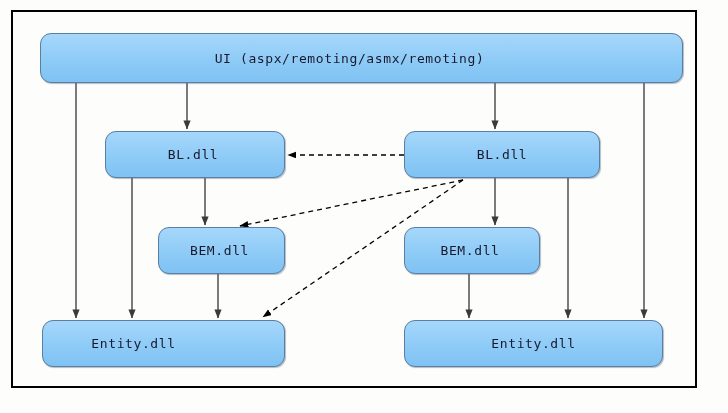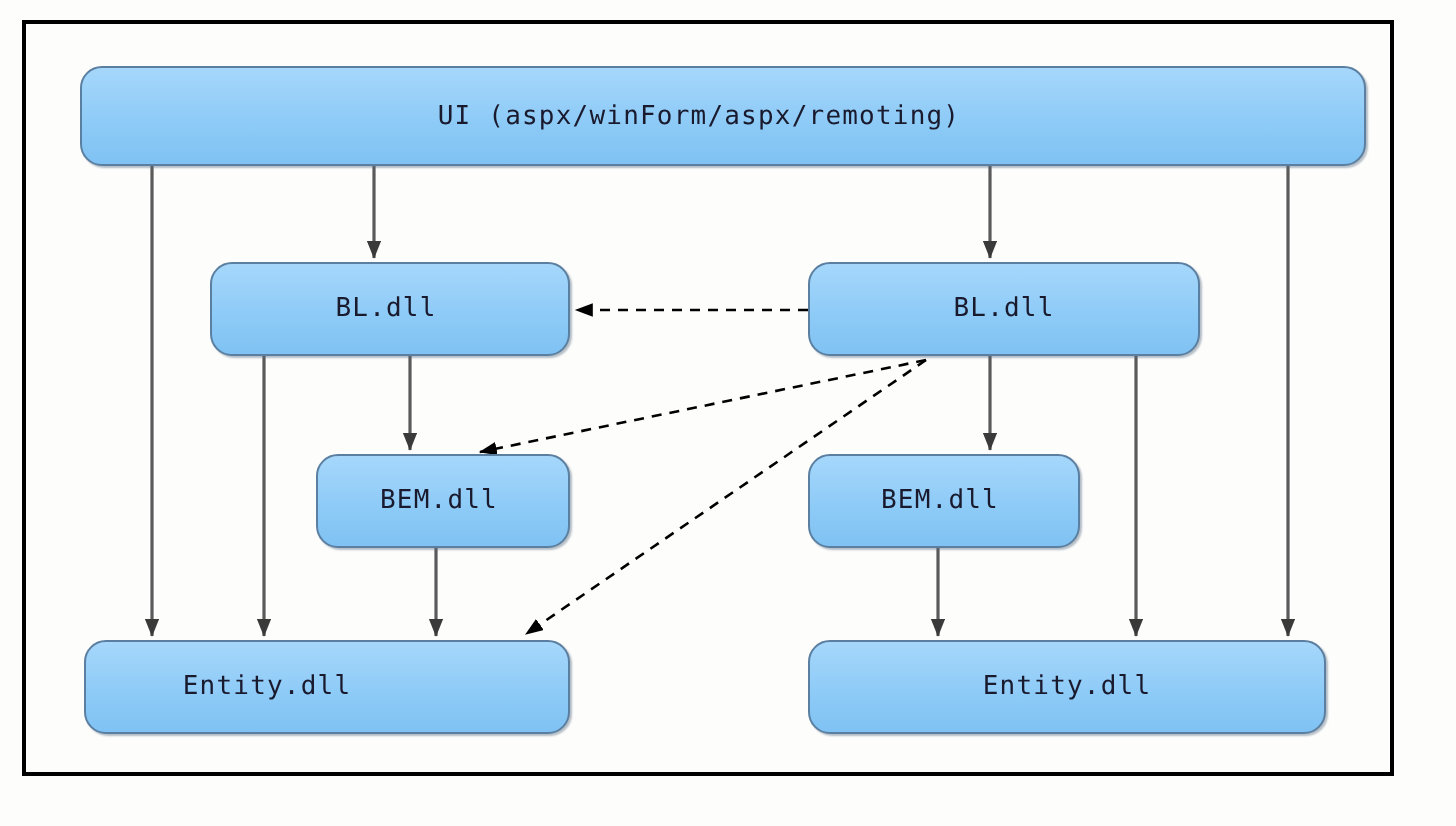--- a/index.html
+++ b/index.html
@@ -95,21 +95,21 @@
     </g>
 
     <g stroke="#000000" stroke-width="1.3" fill="none" stroke-dasharray="5,4" marker-end="url(#arrow-dash)">
       <line x1="404" y1="155" x2="288" y2="155"></line>
       <line x1="463" y1="180" x2="240" y2="226"></line>
       <line x1="463" y1="180" x2="263" y2="317"></line>
     </g>
   </svg>
 
   <div class="node node-ui" style="left:40px; top:33px; width:643px; height:50px;">
-    <span class="node-label">UI  (aspx/winForm/aspx/remoting)</span>
+    <span class="node-label">UI  (aspx/remoting/asmx/remoting)</span>
   </div>
 
   <div class="node node-bl-left" style="left:105px; top:131px; width:180px; height:47px;">
     <span class="node-label">BL.dll</span>
   </div>
 
   <div class="node node-bl-right" style="left:404px; top:131px; width:196px; height:47px;">
     <span class="node-label">BL.dll</span>
   </div>
 

